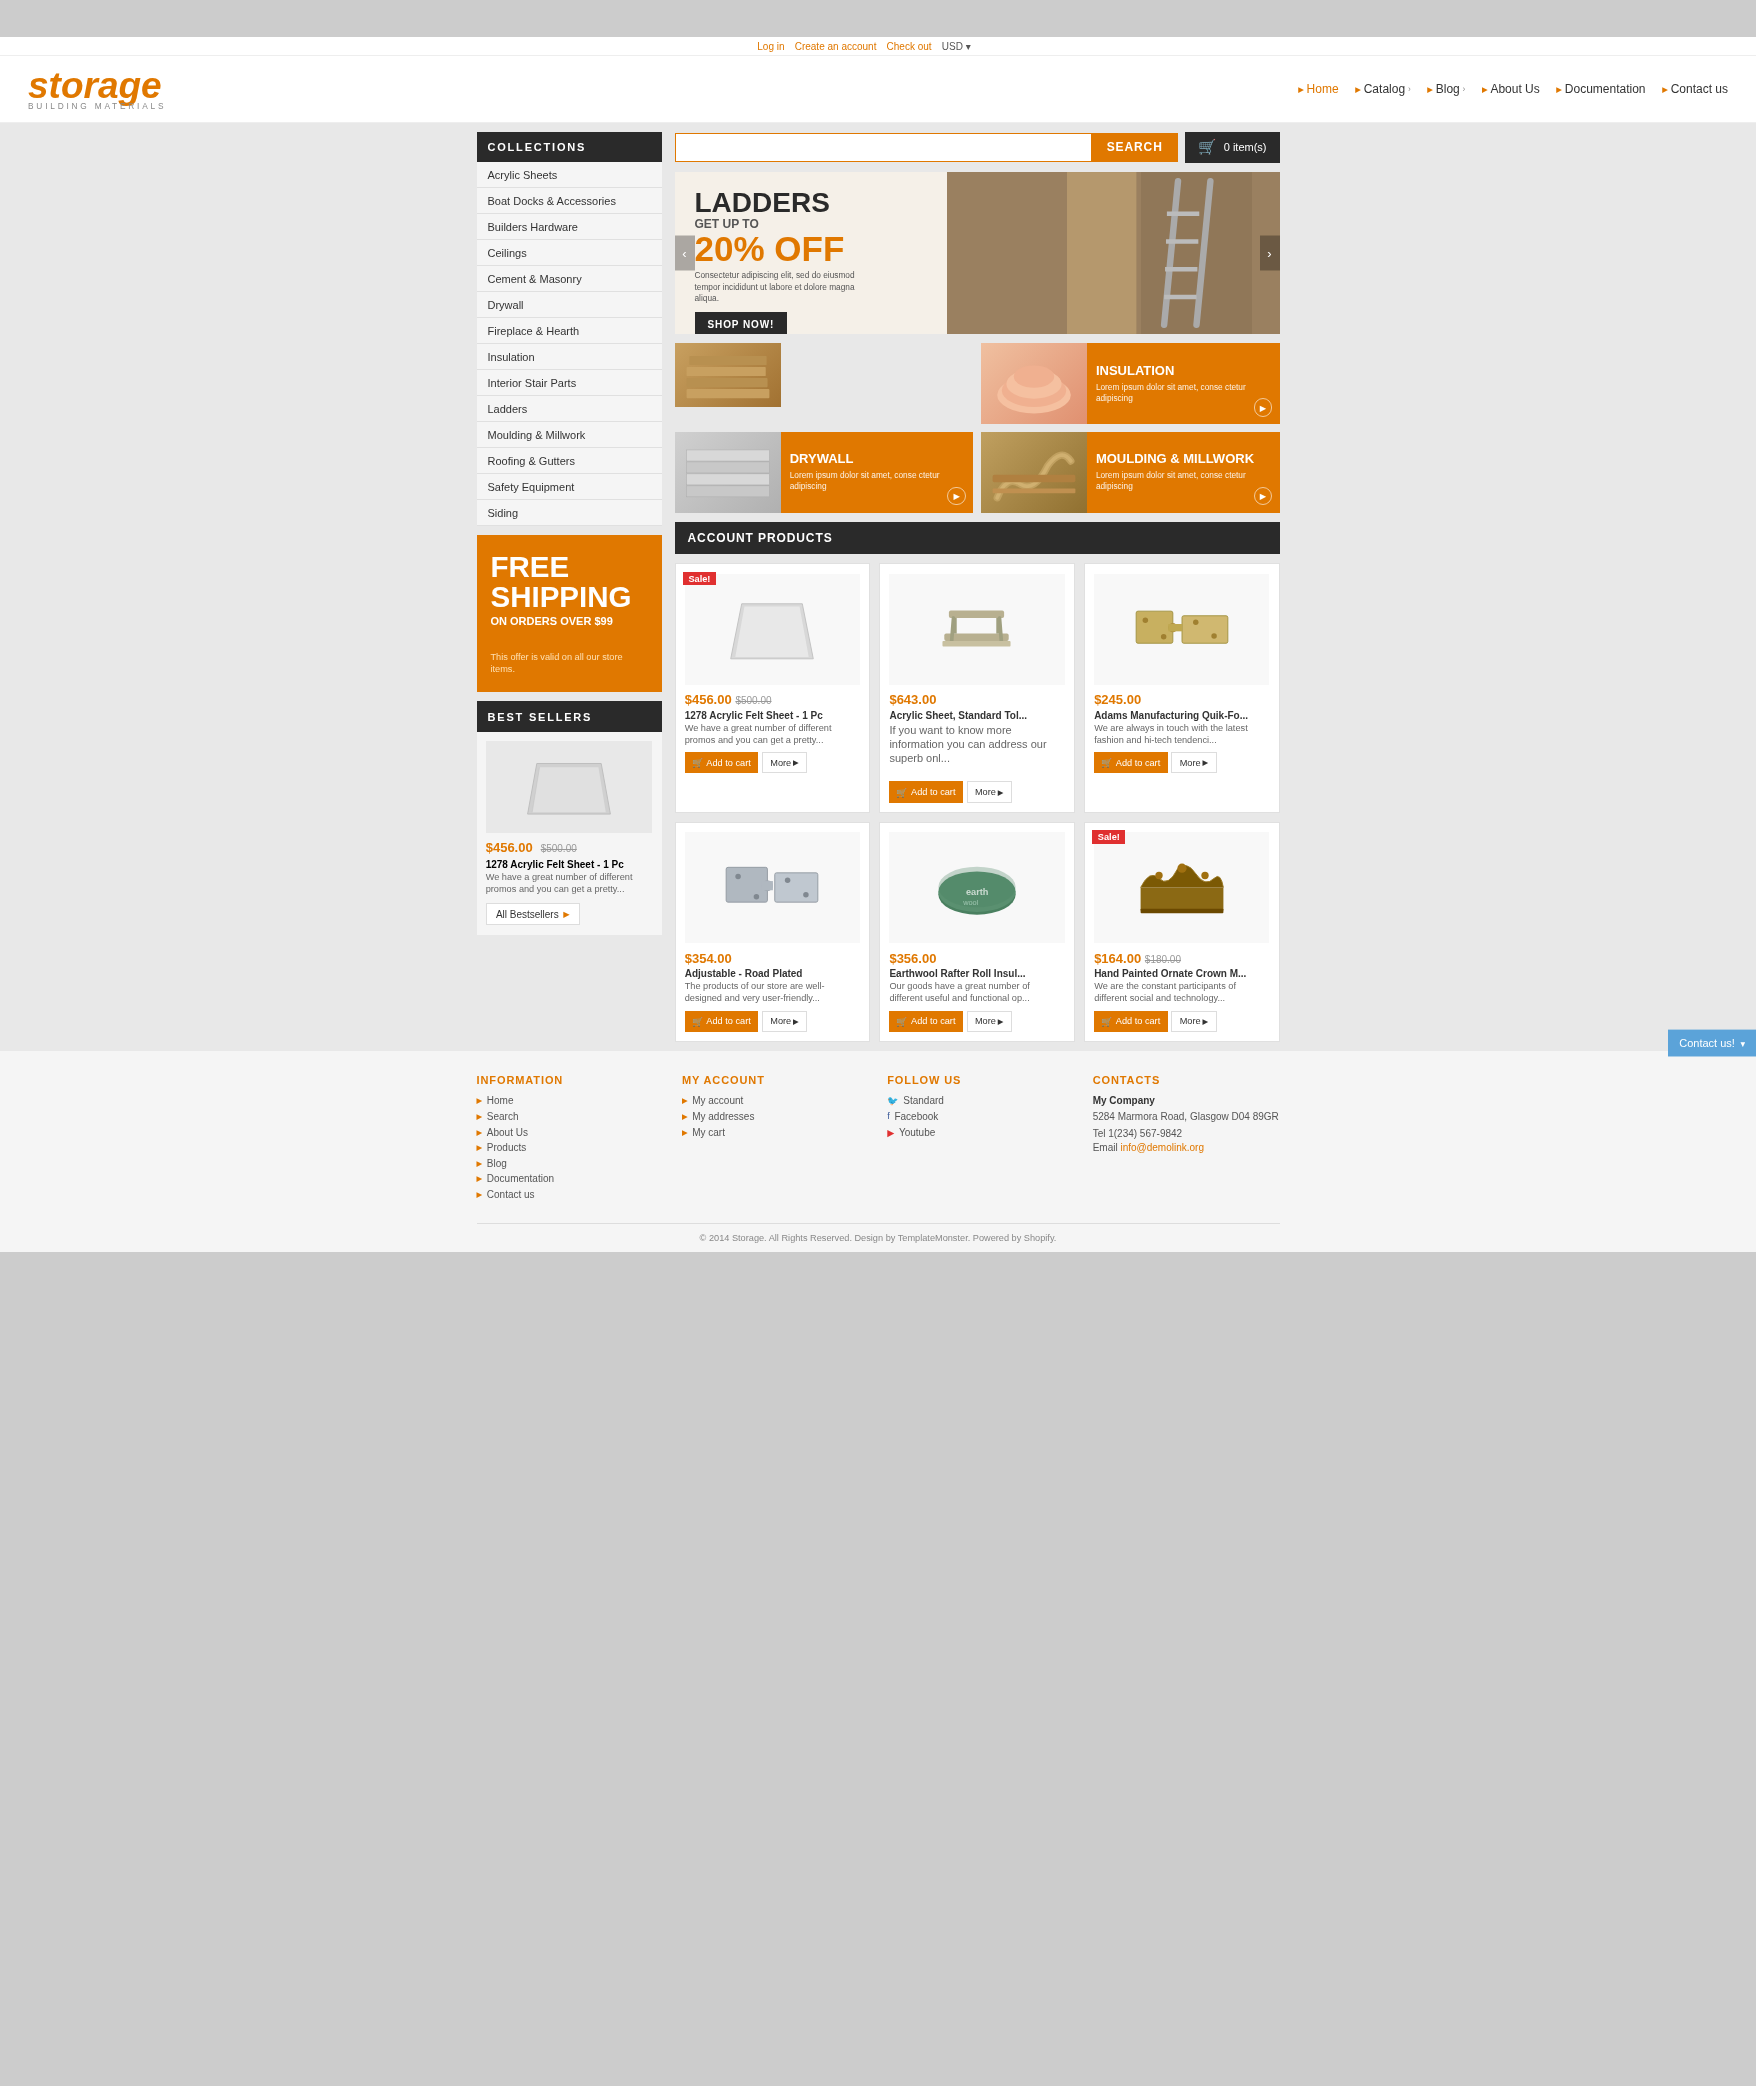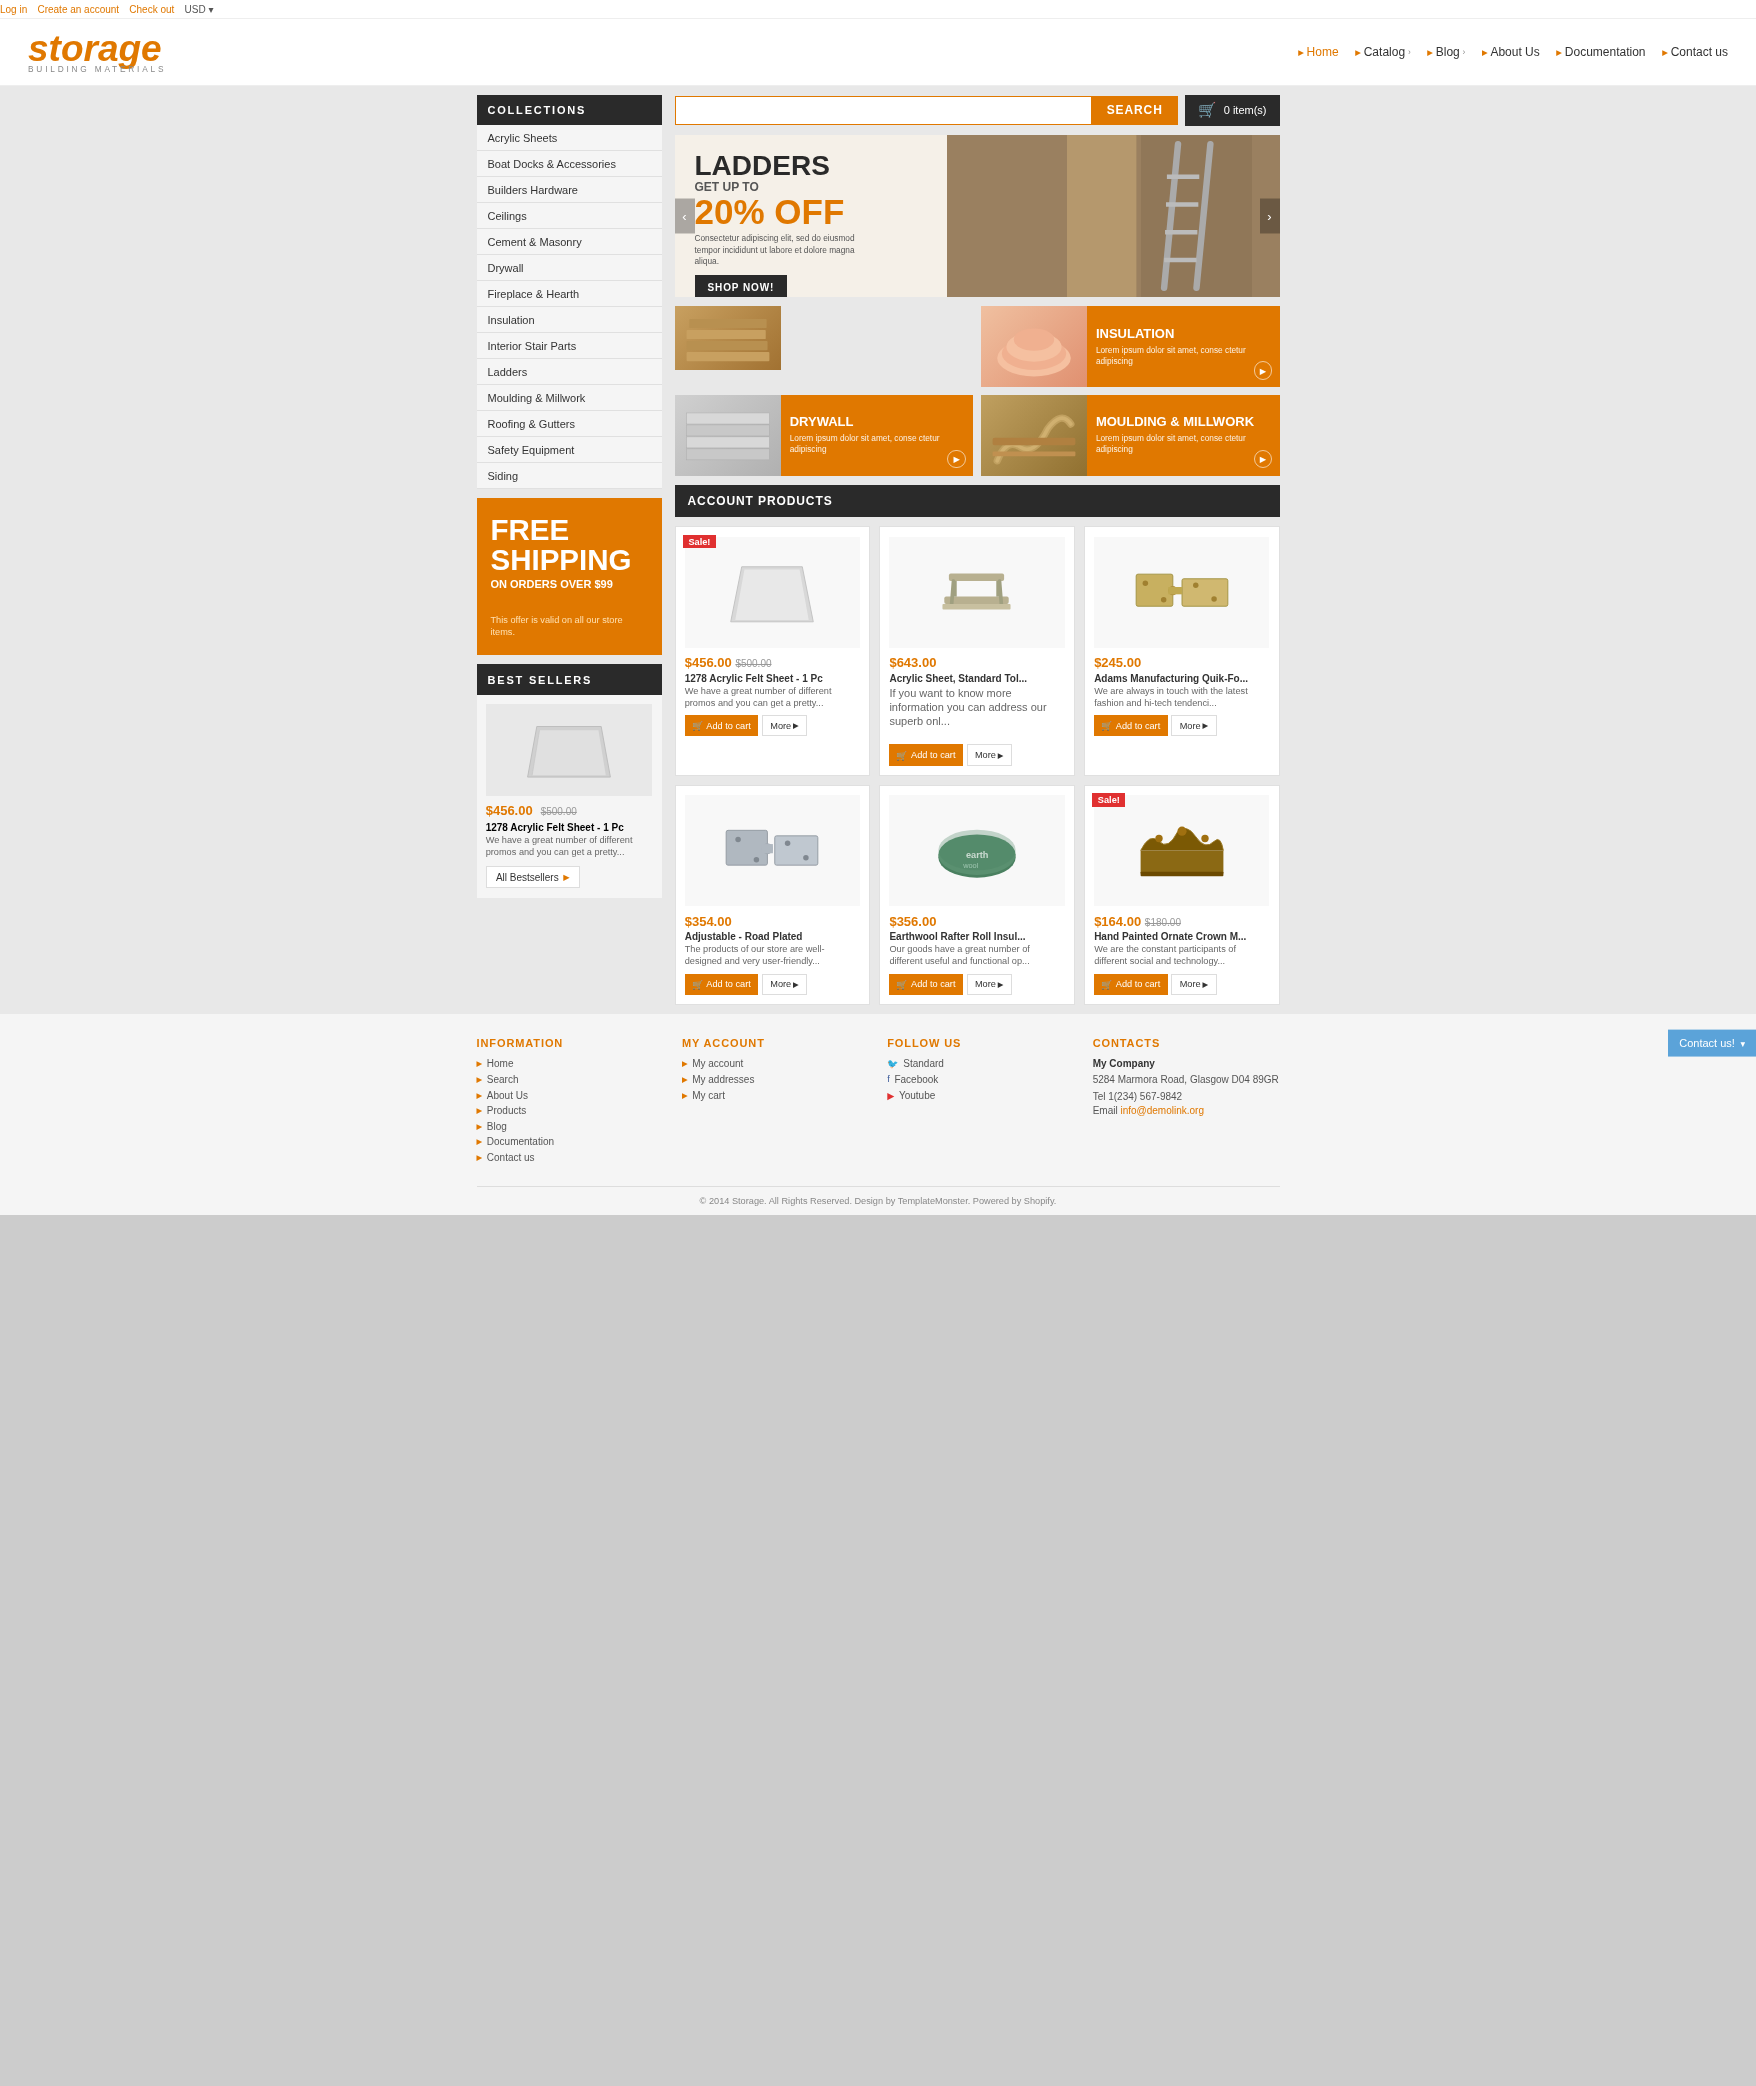--- a/index.html
+++ b/index.html
@@ -2,21 +2,21 @@
 <html style="font-size:14.8px"><head>
   <meta charset="utf-8">
   <style>
     * { margin: 0; padding: 0; box-sizing: border-box; }
     body { font-family: Arial, sans-serif; background: #ccc; font-size: 12px; }
     a { text-decoration: none; color: inherit; }
   </style>
 </head>
 <body>
 
-<div style="background:#fff; border-bottom:0.9px solid #eee; padding:3.7px 0; text-align:left; padding-right:28px; font-size:10px;">
+<div style="background:#fff; border-bottom:0.9px solid #eee; padding:3.7px 0; text-align:center; padding-right:28px; font-size:10px;margin-top:37px;">
   <span style="color:#e07800; cursor:pointer; margin-right:7.4px;">Log in</span>
   <span style="color:#e07800; cursor:pointer; margin-right:7.4px;">Create an account</span>
   <span style="color:#e07800; cursor:pointer; margin-right:7.4px;">Check out</span>
   <span style="color:#555; cursor:pointer;">
     <span>USD</span> ▾
   </span>
 </div>
 
 <div style="background:#fff; padding:11px 28px; display:flex; align-items:center; justify-content:space-between; border-bottom:1.8px solid #eee;">
   <div style="cursor:pointer;">

